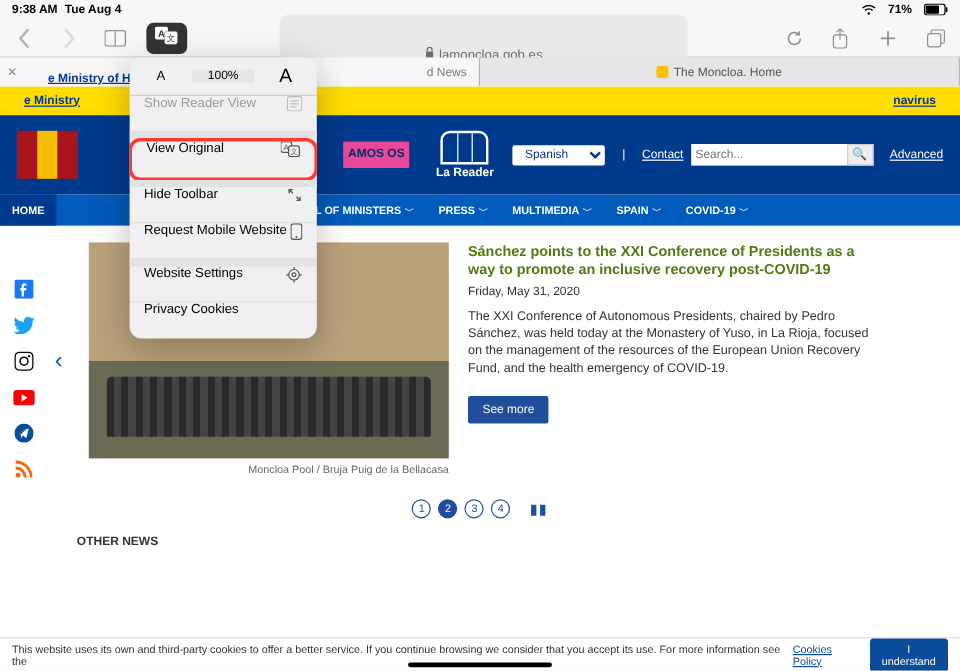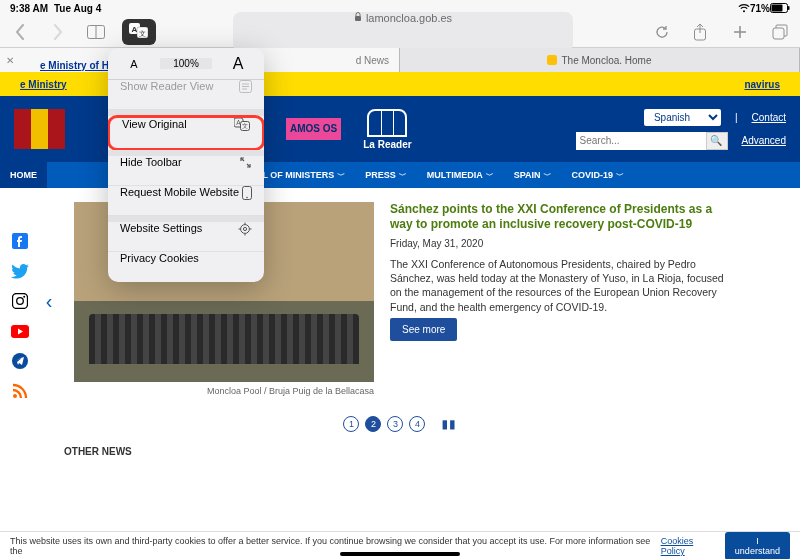--- a/index.html
+++ b/index.html
@@ -1,29 +1,29 @@
 <!DOCTYPE html>
 <html><head>
 <meta charset="utf-8">
 <style>
   * { margin: 0; padding: 0; box-sizing: border-box; font-family: -apple-system, BlinkMacSystemFont, 'Helvetica Neue', Arial, sans-serif; }
   body { width: 800px; height: 559px; overflow: hidden; background: #f5f5f5; position: relative; font-size: 11px; }
 
   
   .status-bar { height: 16px; background: #f7f7f7; display: flex; align-items: center; padding: 0 10px; font-size: 10px; font-weight: 600; color: #000; }
   .status-left { display: flex; gap: 6px; }
-  .status-right { margin-left: auto; display: flex; align-items: center; gap: 0; }
+  .status-right { margin-left: auto; display: flex; align-items: center; gap: 10px; }
   .wifi-icon svg, .battery-icon svg { display: block; }
 
   
   .safari-toolbar { height: 32px; background: #f7f7f7; display: flex; align-items: center; padding: 0 8px; gap: 14px; border-bottom: 0.5px solid #d0d0d0; position: relative; }
   .tb-btn { width: 24px; height: 24px; display: flex; align-items: center; justify-content: center; color: #8e8e93; }
   .addr-group { flex: 1; display: flex; align-items: center; justify-content: center; position: relative; }
   .aa-pill { position: absolute; left: 0; width: 34px; height: 26px; background: #333; border-radius: 6px; display: flex; align-items: center; justify-content: center; color: #fff; z-index: 50; }
-  .addr-bar { background: #e9e9eb; border-radius: 8px; height: 40px; width: 340px; display: flex; align-items: flex-start; justify-content: center; gap: 4px; font-size: 11px; color: #6b6b6b; margin-left: 40px; margin-right: 30px; }
+  .addr-bar { background: #e9e9eb; border-radius: 8px; height: 40px; width: 340px; display: flex; align-items: flex-end; justify-content: center; gap: 4px; font-size: 11px; color: #6b6b6b; margin-left: 40px; margin-right: 30px; }
   .reload { position: absolute; right: 0; color: #8e8e93; }
   .tb-right { display: flex; gap: 16px; align-items: center; }
 
   
   .tab-strip { height: 24px; display: flex; background: #cfcfd2; font-size: 10px; }
   .tab { flex: 1; display: flex; align-items: center; justify-content: center; gap: 4px; border-right: 0.5px solid #b8b8bb; background: #e6e6e9; color: #555; position: relative; }
   .tab.active { background: #f7f7f7; }
   .tab .xbtn { position: absolute; left: 6px; color: #888; }
   .tab .favicon { width: 10px; height: 10px; background: #ffc107; border-radius: 2px; }
 
@@ -31,21 +31,21 @@
   .page { position: relative; height: calc(100% - 72px); overflow: hidden; background: #fff; }
   .yellow-strip { background: #ffdd00; color: #003399; height: 24px; display: flex; align-items: center; padding: 0 20px; font-size: 10px; font-weight: 600; text-decoration: underline; }
   .blue-header { background: #003a8c; height: 66px; display: flex; align-items: center; padding: 0 14px; color: #fff; position: relative; }
   .flag-crest { width: 52px; height: 40px; display: flex; }
   .flag-stripe { width: 33%; }
   .logo-spacer { width: 220px; }
   .moncloa-logo { display: flex; flex-direction: column; align-items: center; gap: 2px; }
   .moncloa-logo .arch { width: 40px; height: 28px; border: 2px solid #fff; border-top-left-radius: 8px; border-top-right-radius: 8px; position: relative; display:flex; }
   .arch .col { flex:1; border-right:1px solid #fff; }
   .arch .col:last-child { border-right:none; }
-  .hdr-right { margin-left: auto; display: flex; flex-direction: column; gap: 6px; align-items: flex-end; font-size: 10px; }
+  .hdr-right { margin-left: auto; display: flex; flex-direction: row; gap: 6px; align-items: flex-end; font-size: 10px; }
   .hdr-row { display: flex; gap: 14px; align-items: center; }
   .lang-sel { background: #fff; color: #003a8c; font-size: 10px; border: none; padding: 2px 14px 2px 6px; border-radius: 2px; }
   .contact { color: #fff; text-decoration: underline; }
   .search-box { display: flex; align-items: center; }
   .search-box input { width: 130px; height: 18px; font-size: 10px; padding: 0 4px; border: none; }
   .search-box .sbtn { width: 22px; height: 18px; background: #eee; border: 1px solid #ccc; display:flex; align-items:center; justify-content:center; color:#003a8c; }
   .adv { color: #fff; text-decoration: underline; }
 
   .main-nav { background: #005bbb; height: 26px; display: flex; align-items: center; font-size: 9px; font-weight: 600; color: #fff; }
   .main-nav .nav-item { padding: 0 10px; height: 100%; display: flex; align-items: center; gap: 3px; border-right: 0; }
@@ -58,21 +58,21 @@
   .hero-wrap { display: flex; gap: 16px; align-items:flex-start; }
   .car-arrow { width: 18px; color: #005bbb; font-size: 20px; display:flex; align-items:center; justify-content:center; align-self:center; }
   .hero-img { width: 300px; }
   .hero-photo { width: 300px; height: 180px; background: linear-gradient(#b9a27a 0%, #b9a27a 55%, #6a6a55 55%, #6a6a55 100%); position:relative; display:flex; align-items:flex-end; justify-content:center; }
   .people { width: 270px; height: 50px; background: repeating-linear-gradient(90deg,#2a2a2a 0 6px,#444 6px 12px); border-radius: 4px 4px 0 0; margin-bottom:18px; }
   .caption { font-size: 9px; color: #666; text-align: right; padding-top: 4px; }
   .hero-text { width: 340px; }
   .headline { color: #4d7c0f; font-weight: 700; font-size: 12px; line-height: 1.25; }
   .date { font-size: 10px; color: #333; margin: 6px 0 8px; }
   .summary { font-size: 10.5px; color: #333; line-height: 1.35; }
-  .see-more { display:inline-block; margin-top: 4px; background: #1f4e9c; color:#fff; font-size: 10px; padding: 6px 12px; border-radius: 2px; }
+  .see-more { display:inline-block; margin-top: 16px; background: #1f4e9c; color:#fff; font-size: 10px; padding: 6px 12px; border-radius: 2px; }
 
   .pager { display:flex; gap:6px; justify-content:center; align-items:center; margin-top: 6px; }
   .pg { width: 16px; height: 16px; border: 1px solid #1f4e9c; border-radius: 50%; display:flex; align-items:center; justify-content:center; font-size:9px; color:#1f4e9c; }
   .pg.cur { background:#1f4e9c; color:#fff; }
   .pause { color:#1f4e9c; margin-left: 10px; font-size: 12px; letter-spacing: 1px; }
 
   .other-news { font-size: 10px; font-weight:700; color:#333; padding: 14px 0 0 64px; }
 
   
   .cookie-bar { position: absolute; bottom: 0; left: 0; right: 0; background:#fff; border-top:1px solid #ddd; height: 28px; display:flex; align-items:center; padding: 0 10px; font-size: 9px; color:#333; gap:6px; }

